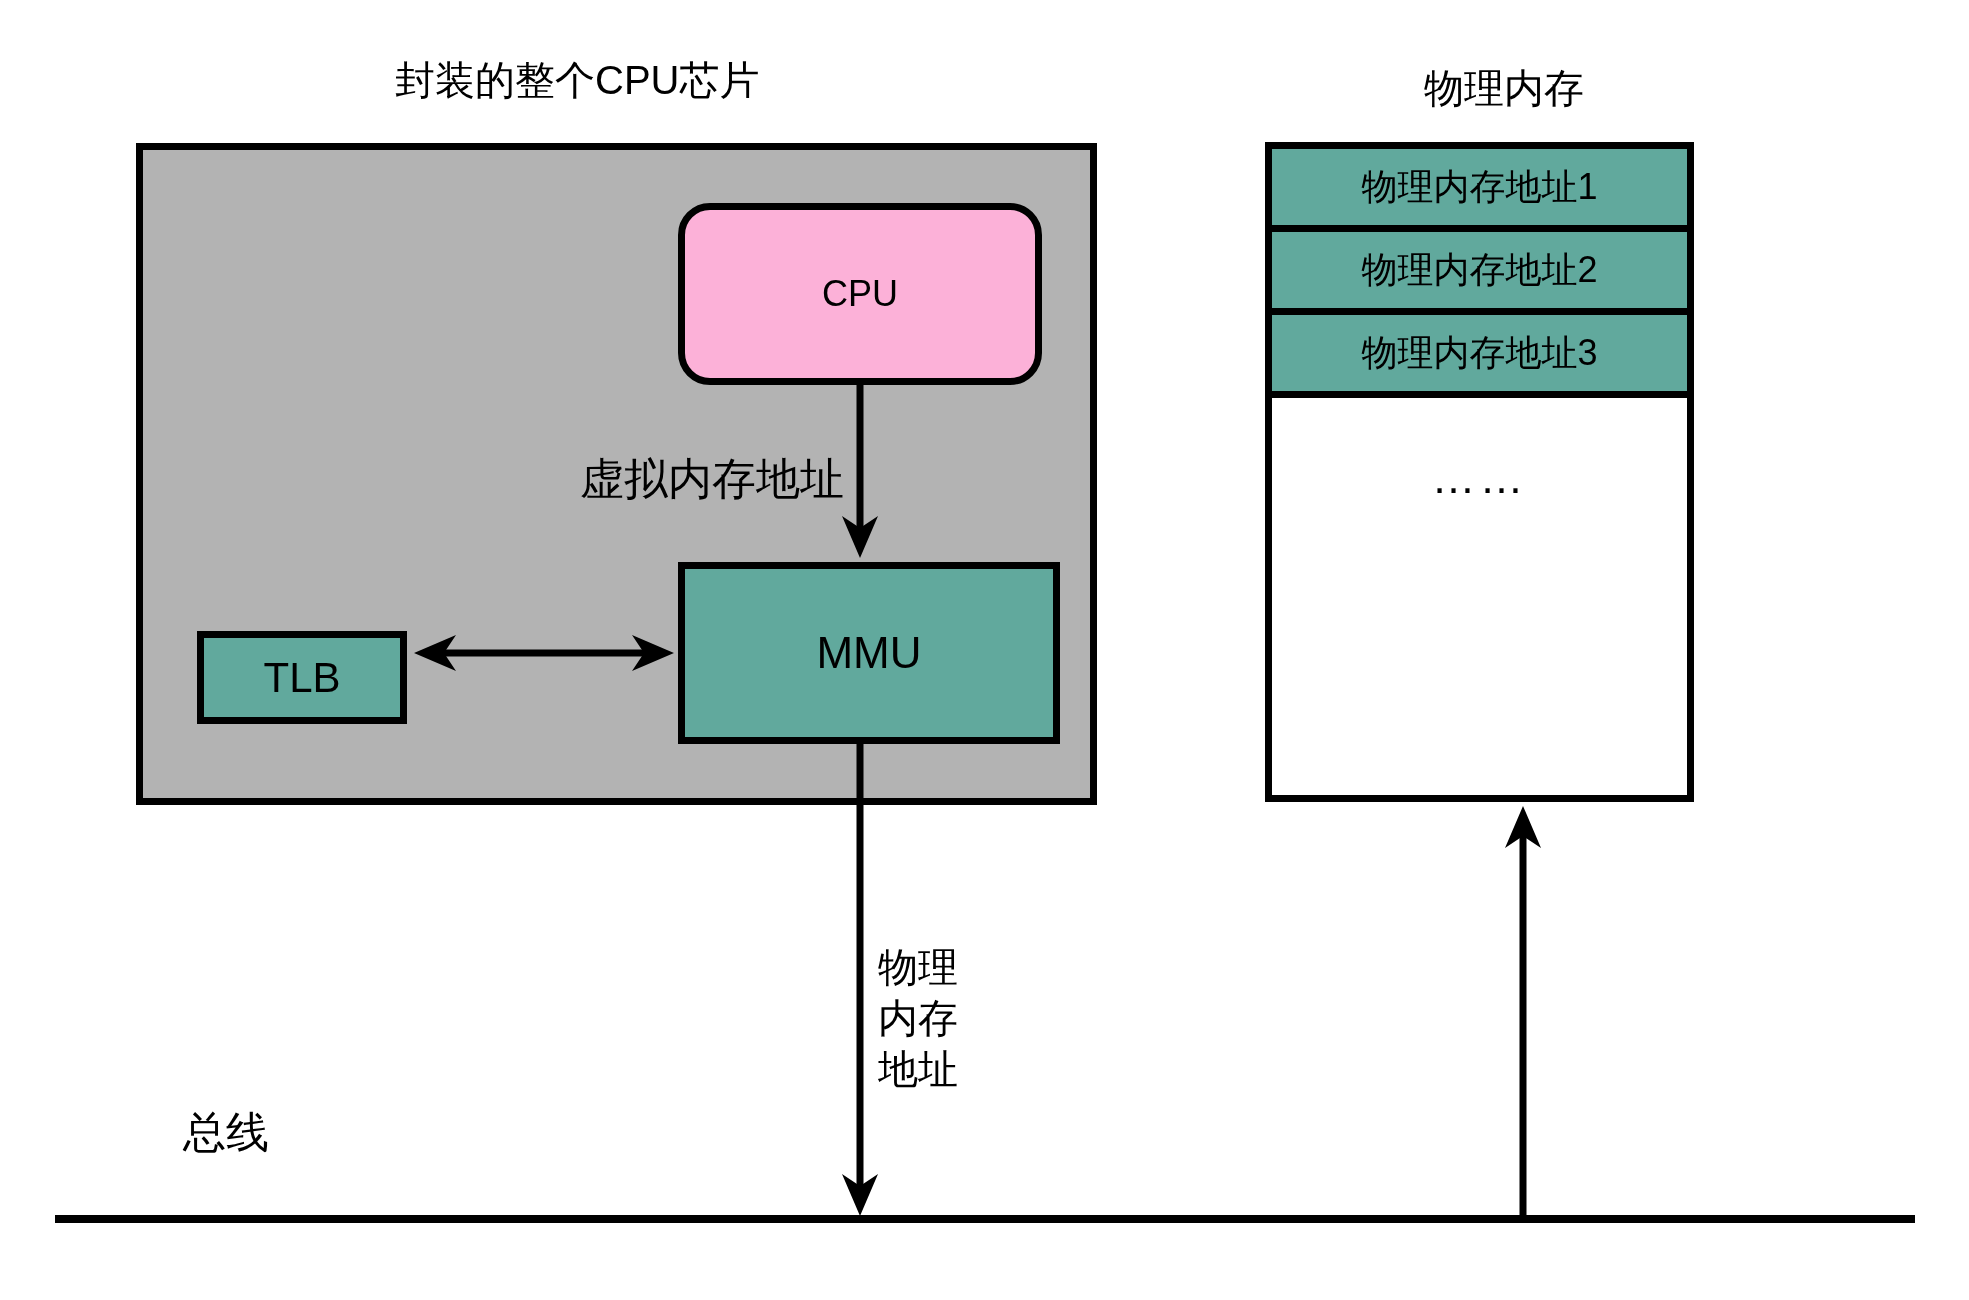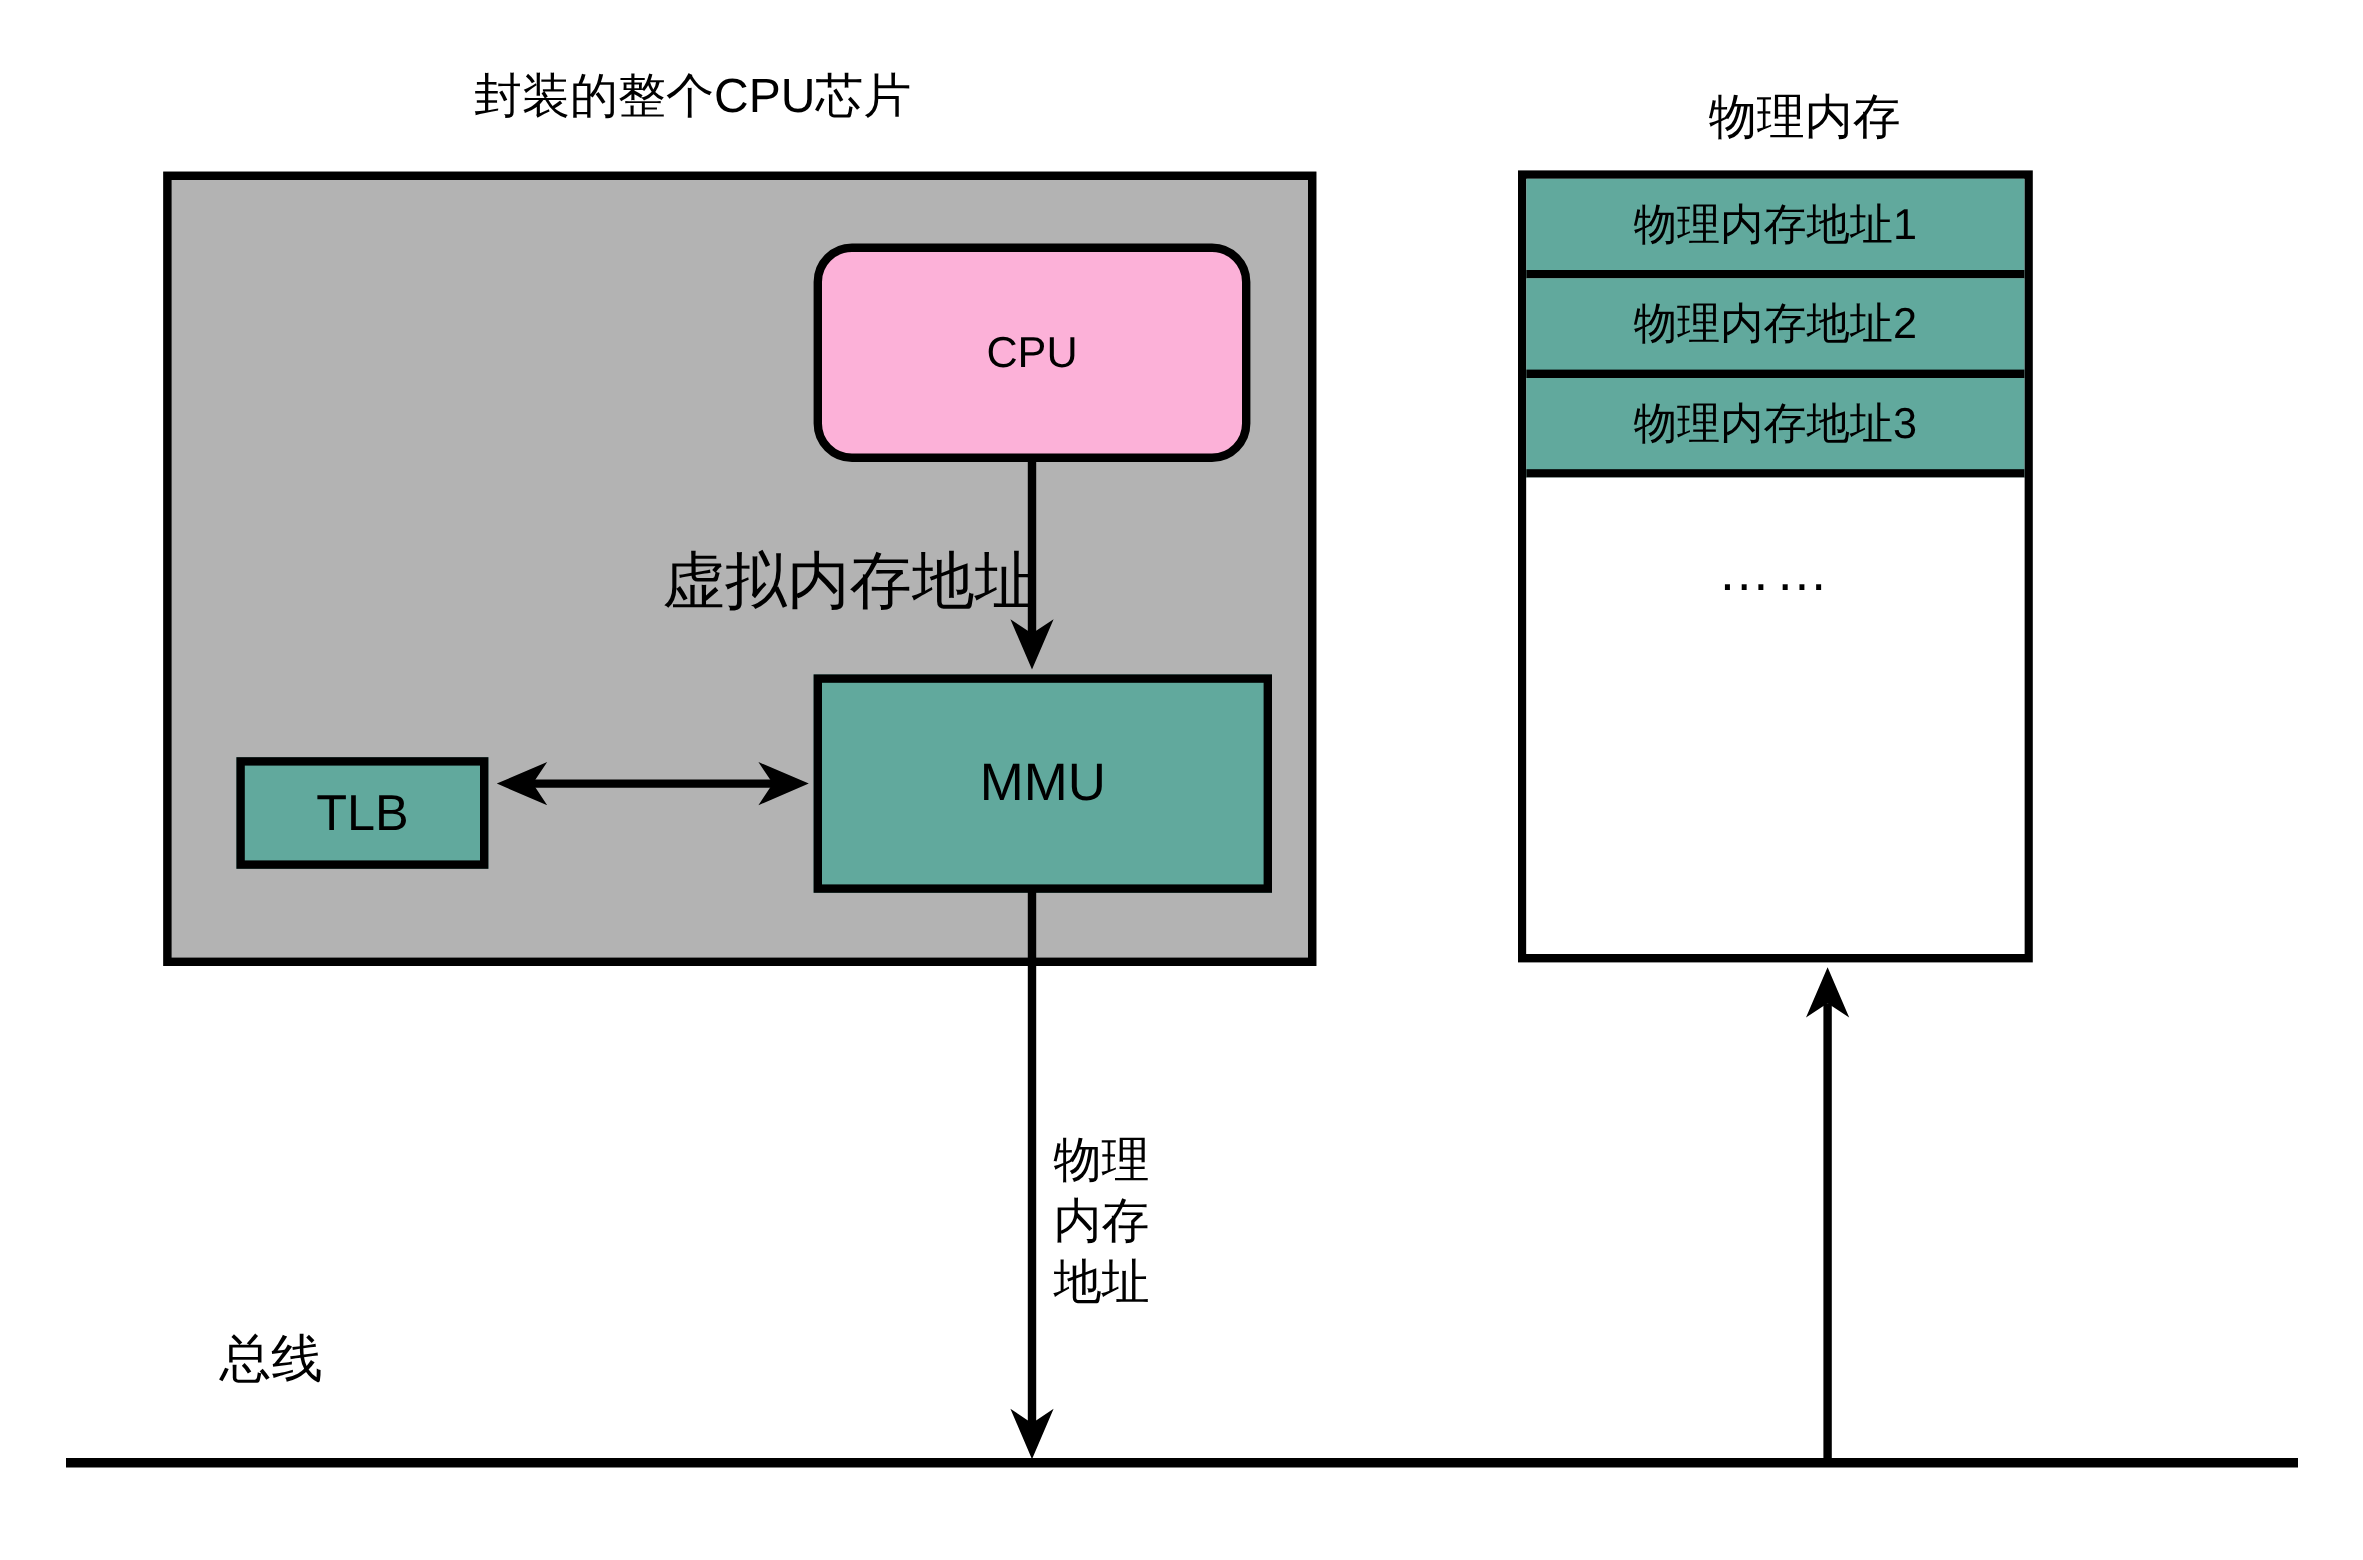--- a/index.html
+++ b/index.html
@@ -9,35 +9,35 @@
     --color-line-black:#000000;
     --color-page-background:#ffffff;
   }
   *{margin:0;padding:0;box-sizing:border-box;}
   html,body{width:1969px;height:1300px;background:var(--color-page-background);
     font-family:"Liberation Sans","DejaVu Sans",sans-serif;color:#000;}
   .stage{position:relative;width:1969px;height:1300px;overflow:hidden;}
 
   .title{position:absolute;font-size:40px;font-weight:400;white-space:nowrap;line-height:1.1;}
   .chip-title{left:395px;top:58px;}
-  .memory-title{left:1424px;top:76px;}
+  .memory-title{left:1424px;top:66px;}
 
   .chip-package{position:absolute;left:136px;top:143px;width:961px;height:662px;
     background:var(--color-chip-background);border:7px solid var(--color-line-black);}
 
   .node{position:absolute;display:flex;align-items:center;justify-content:center;
     border:7px solid var(--color-line-black);}
   .cpu-box{left:678px;top:203px;width:364px;height:182px;border-radius:32px;
     background:var(--color-cpu-pink);font-size:36px;}
   .mmu-box{left:678px;top:562px;width:382px;height:182px;
     background:var(--color-block-teal);font-size:44px;}
   .tlb-box{left:197px;top:607px;width:210px;height:93px;
     background:var(--color-block-teal);font-size:42px;margin-top:24px;}
 
-  .virtual-address-label{position:absolute;left:552px;top:450px;font-size:52px;white-space:nowrap;font-family:Liberation Serif, serif;}
+  .virtual-address-label{position:absolute;left:580px;top:450px;font-size:44px;white-space:nowrap;font-family:Liberation Serif, serif;}
 
   .memory-box{position:absolute;left:1265px;top:142px;width:429px;height:660px;
     background:#fff;border:7px solid var(--color-line-black);display:flex;flex-direction:column;}
   .memory-row{height:83px;flex:0 0 auto;background:var(--color-block-teal);
     border-bottom:7px solid var(--color-line-black);display:flex;align-items:center;
     justify-content:center;font-size:36px;}
   .memory-rest{flex:1 1 auto;display:flex;align-items:flex-start;justify-content:center;
     background:#fff;}
   .memory-ellipsis{margin-top:55px;font-size:44px;letter-spacing:4px;}
 

